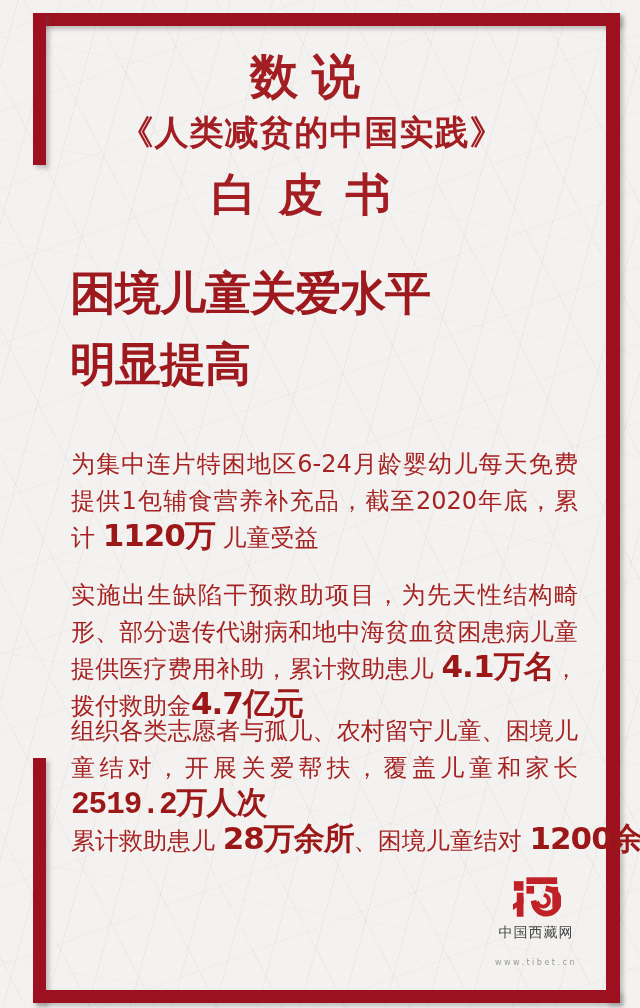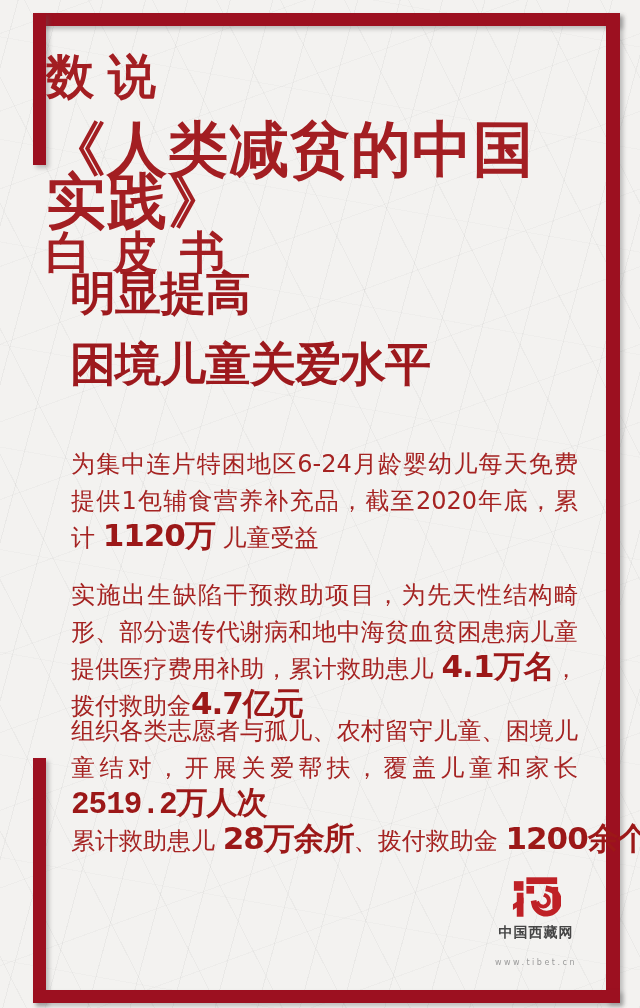--- a/index.html
+++ b/index.html
@@ -13,69 +13,69 @@
       repeating-linear-gradient(160deg, transparent 0 31px, rgba(160,160,160,0.07) 31px 32px, transparent 32px 73px),
       repeating-linear-gradient(10deg, transparent 0 47px, rgba(170,170,170,0.06) 47px 48px, transparent 48px 101px);
   }
   .bar{position:absolute;background:#9c1020;box-shadow:3px 3px 4px rgba(90,90,90,0.35);}
   .bar-top{left:33px;top:13px;width:587px;height:13px;}
   .bar-right{left:606px;top:13px;width:14px;height:990px;}
   .bar-left-a{left:33px;top:13px;width:13px;height:152px;}
   .bar-left-b{left:33px;top:758px;width:13px;height:245px;}
   .bar-bottom{left:33px;top:990px;width:587px;height:13px;}
 
-  .title{position:absolute;left:46px;right:62px;top:50px;text-align:left;color:#a31e22;
+  .title{position:absolute;left:46px;right:62px;top:50px;text-align:center;color:#a31e22;
          font-family:"DejaVu Serif","Liberation Serif",serif;font-weight:bold;}
   .title .t1{font-size:48px;line-height:52px;letter-spacing:14px;}
-  .title .t2{font-size:60px;line-height:52px;margin-top:21px;letter-spacing:1px;}
-  .title .t3{font-size:45px;line-height:52px;letter-spacing:22px;}
+  .title .t2{font-size:34px;line-height:52px;margin-top:4px;letter-spacing:1px;}
+  .title .t3{font-size:45px;line-height:52px;margin-top:11px;letter-spacing:22px;}
 
   .heading{position:absolute;left:70px;top:258px;color:#9d191d;
            font-size:46px;font-weight:bold;line-height:71px;letter-spacing:-1px;}
 
   .para{position:absolute;left:71px;width:507px;color:#a52322;
         font-size:24px;line-height:37px;text-align:justify;letter-spacing:0px;}
   .p1{top:422px;}
   .p2{top:553px;}
   .p3{top:690px;font-family:Liberation Mono, monospace;}
   .p4{top:799px;white-space:nowrap;width:auto;}
   .stat{font-size:31px;font-weight:bold;color:#9c1818;line-height:20px;letter-spacing:-1px;}
 
   .logo{position:absolute;left:482px;top:874px;width:108px;text-align:center;}
   .logo svg{display:block;margin:0 auto;}
-  .logo-name{font-size:14px;color:#454545;letter-spacing:1px;margin-top:3px;font-weight:700;}
+  .logo-name{font-size:14px;color:#454545;letter-spacing:1px;margin-top:3px;font-weight:400;}
   .logo-url{font-size:8px;color:#9a9a9a;letter-spacing:2.5px;margin-top:16px;}
 </style>
 </head>
 <body>
 
 <div class="bar bar-top"></div>
 <div class="bar bar-right"></div>
 <div class="bar bar-left-a"></div>
 <div class="bar bar-left-b"></div>
 <div class="bar bar-bottom"></div>
 
 <div class="title">
   <div class="t1">数说</div>
   <div class="t2">《人类减贫的中国实践》</div>
   <div class="t3">白皮书</div>
 </div>
 
 <div class="heading">
+  <div>困境儿童关爱水平</div>
   <div>明显提高</div>
-  <div>困境儿童关爱水平</div>
 </div>
 
 <p class="para p1"><span>为集中连片特困地区6-24月龄婴幼儿每天免费提供1包辅食营养补充品，截至2020年底，累计 </span><span class="stat">1120万</span><span> 儿童受益</span></p>
 
 <p class="para p2"><span>实施出生缺陷干预救助项目，为先天性结构畸形、部分遗传代谢病和地中海贫血贫困患病儿童提供医疗费用补助，累计救助患儿 </span><span class="stat">4.1万名</span><span>，拨付救助金</span><span class="stat">4.7亿元</span></p>
 
 <p class="para p3"><span>组织各类志愿者与孤儿、农村留守儿童、困境儿童结对，开展关爱帮扶，覆盖儿童和家长 </span><span class="stat">2519.2万人次</span></p>
 
-<p class="para p4"><span>累计救助患儿 </span><span class="stat">28万余所</span><span>、拨付救助金 </span><span class="stat">1200余个</span></p>
+<p class="para p4"><span>累计救助患儿 </span><span class="stat">28万余所</span><span>、困境儿童结对 </span><span class="stat">1200余个</span></p>
 
 <div class="logo">
   <svg width="50" height="47" viewBox="0 0 52 48">
     <g fill="#bf2126">
       <rect x="3" y="7" width="10" height="10"></rect>
       <rect x="6" y="19" width="7" height="25"></rect>
       <path d="M2 31 l11 -7 v6 l-11 7 z"></path>
       <rect x="16" y="3" width="32" height="7"></rect>
       <rect x="16" y="12" width="8" height="8"></rect>
       <rect x="43" y="13" width="6" height="22"></rect>

